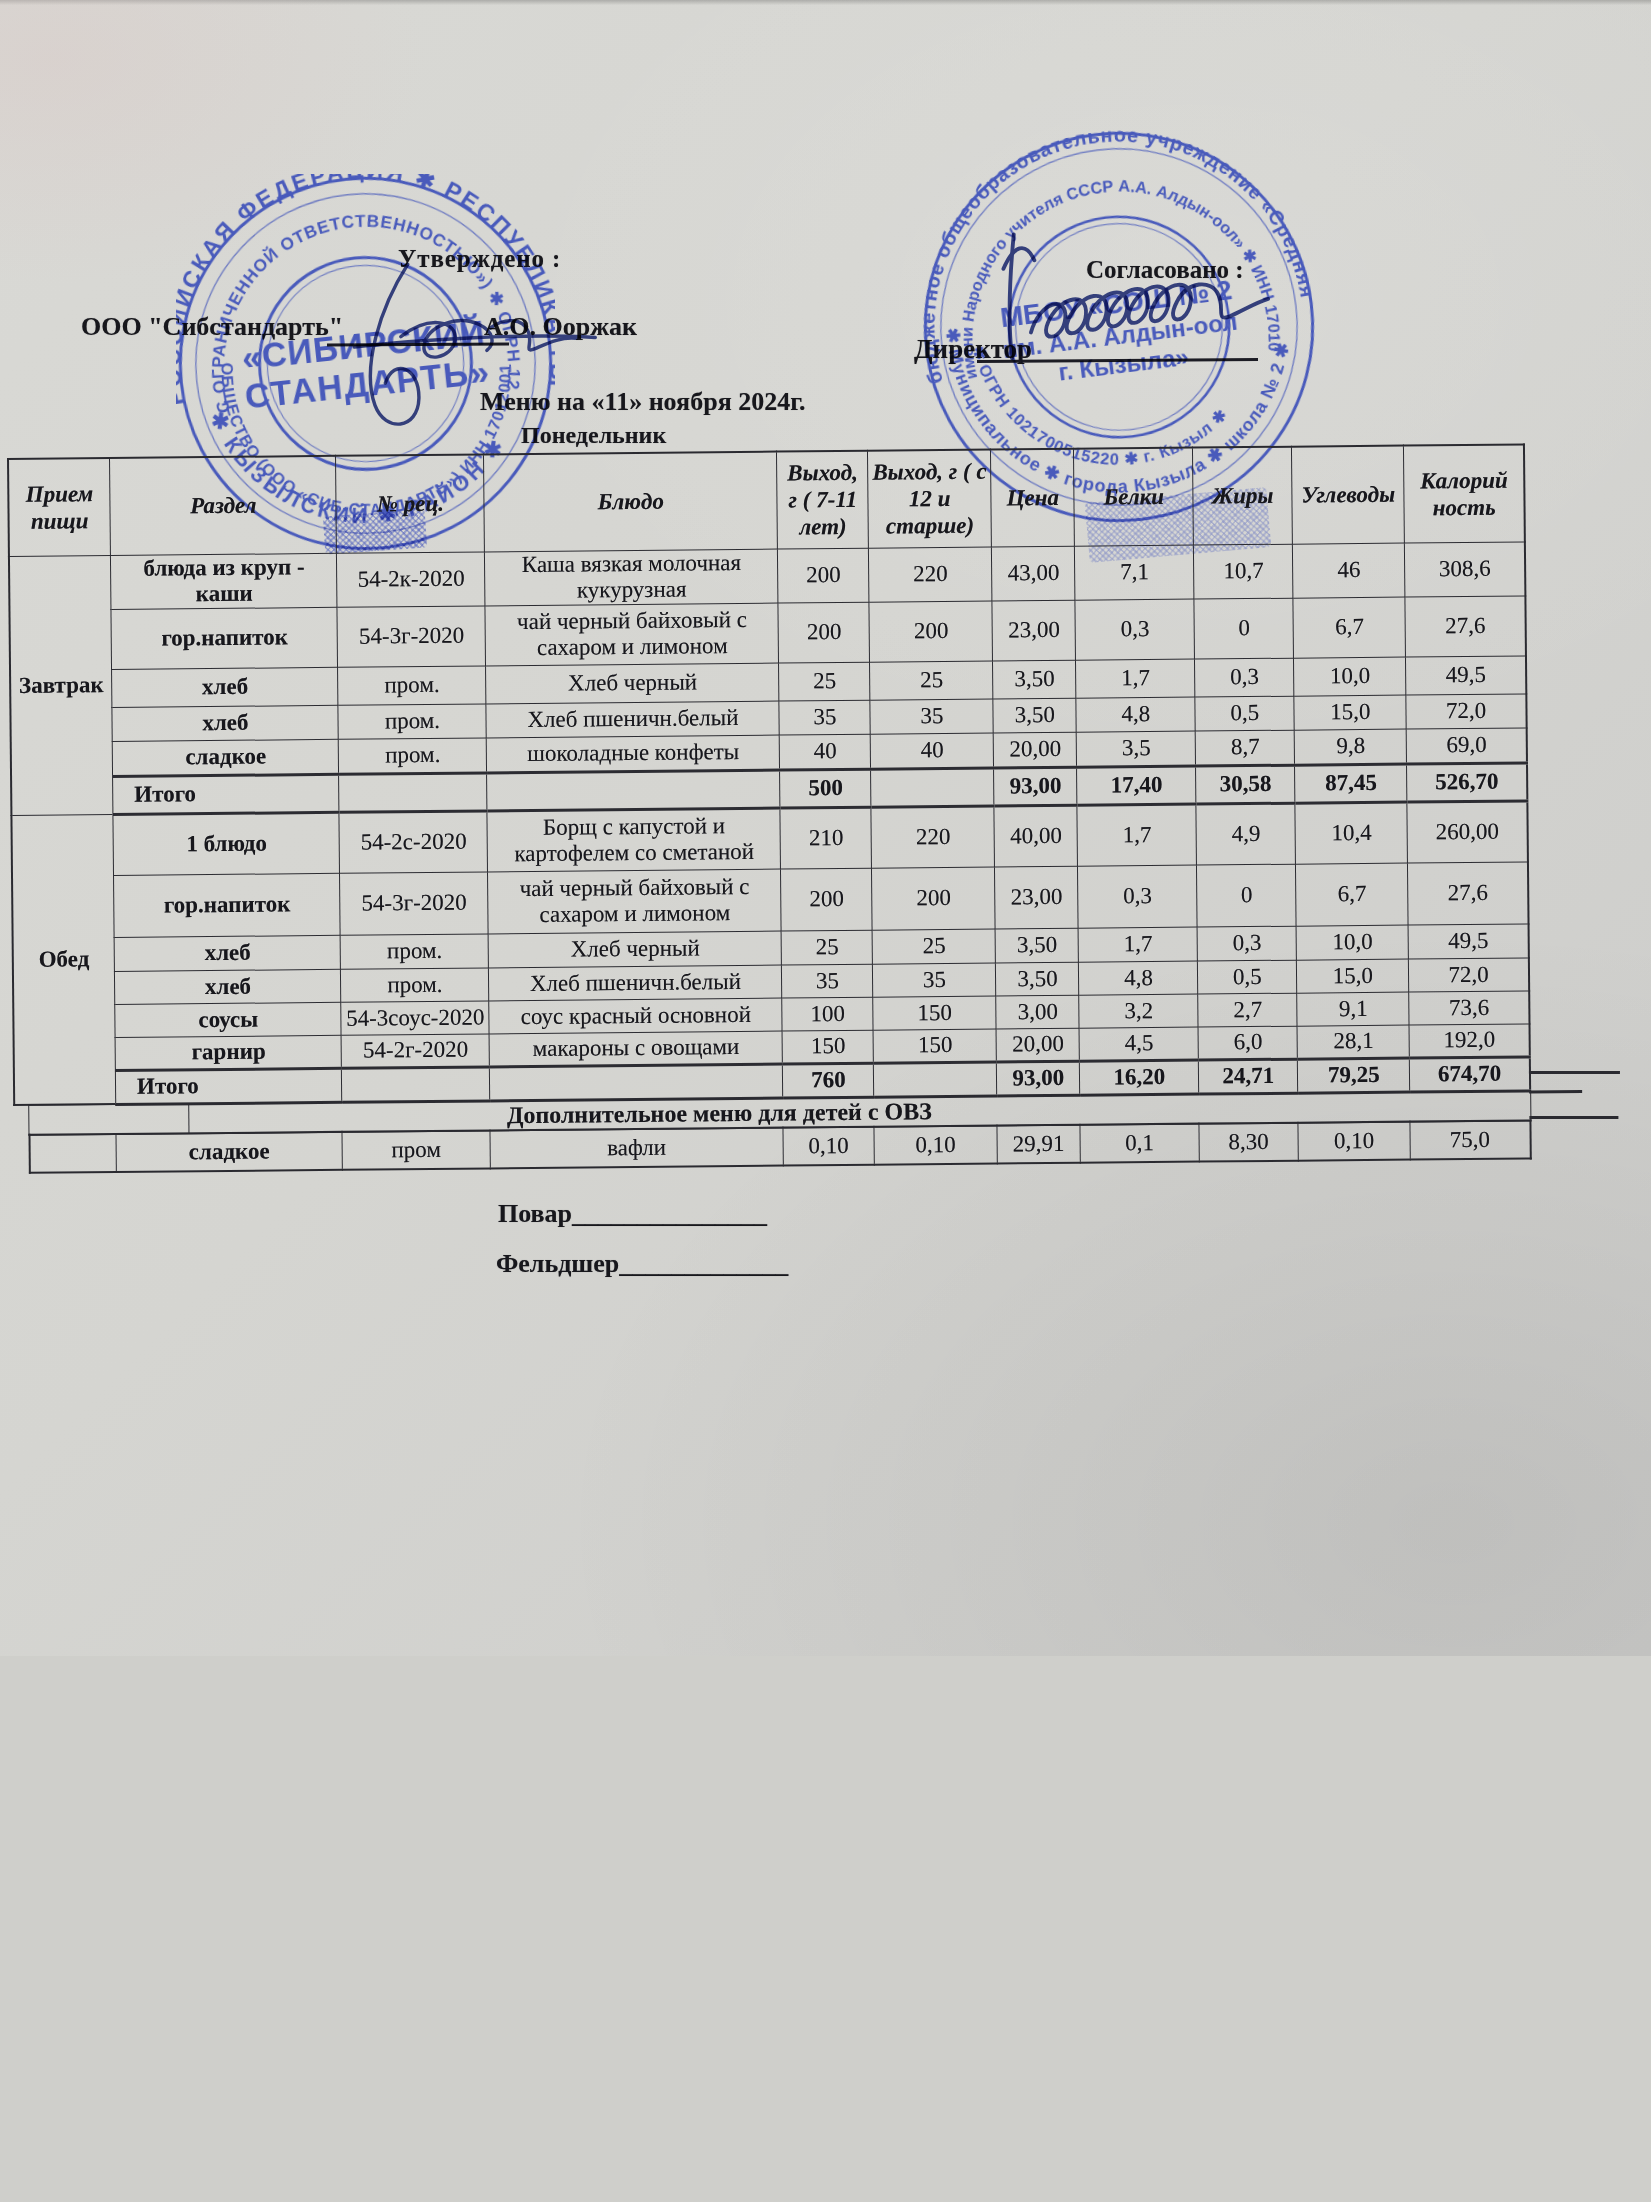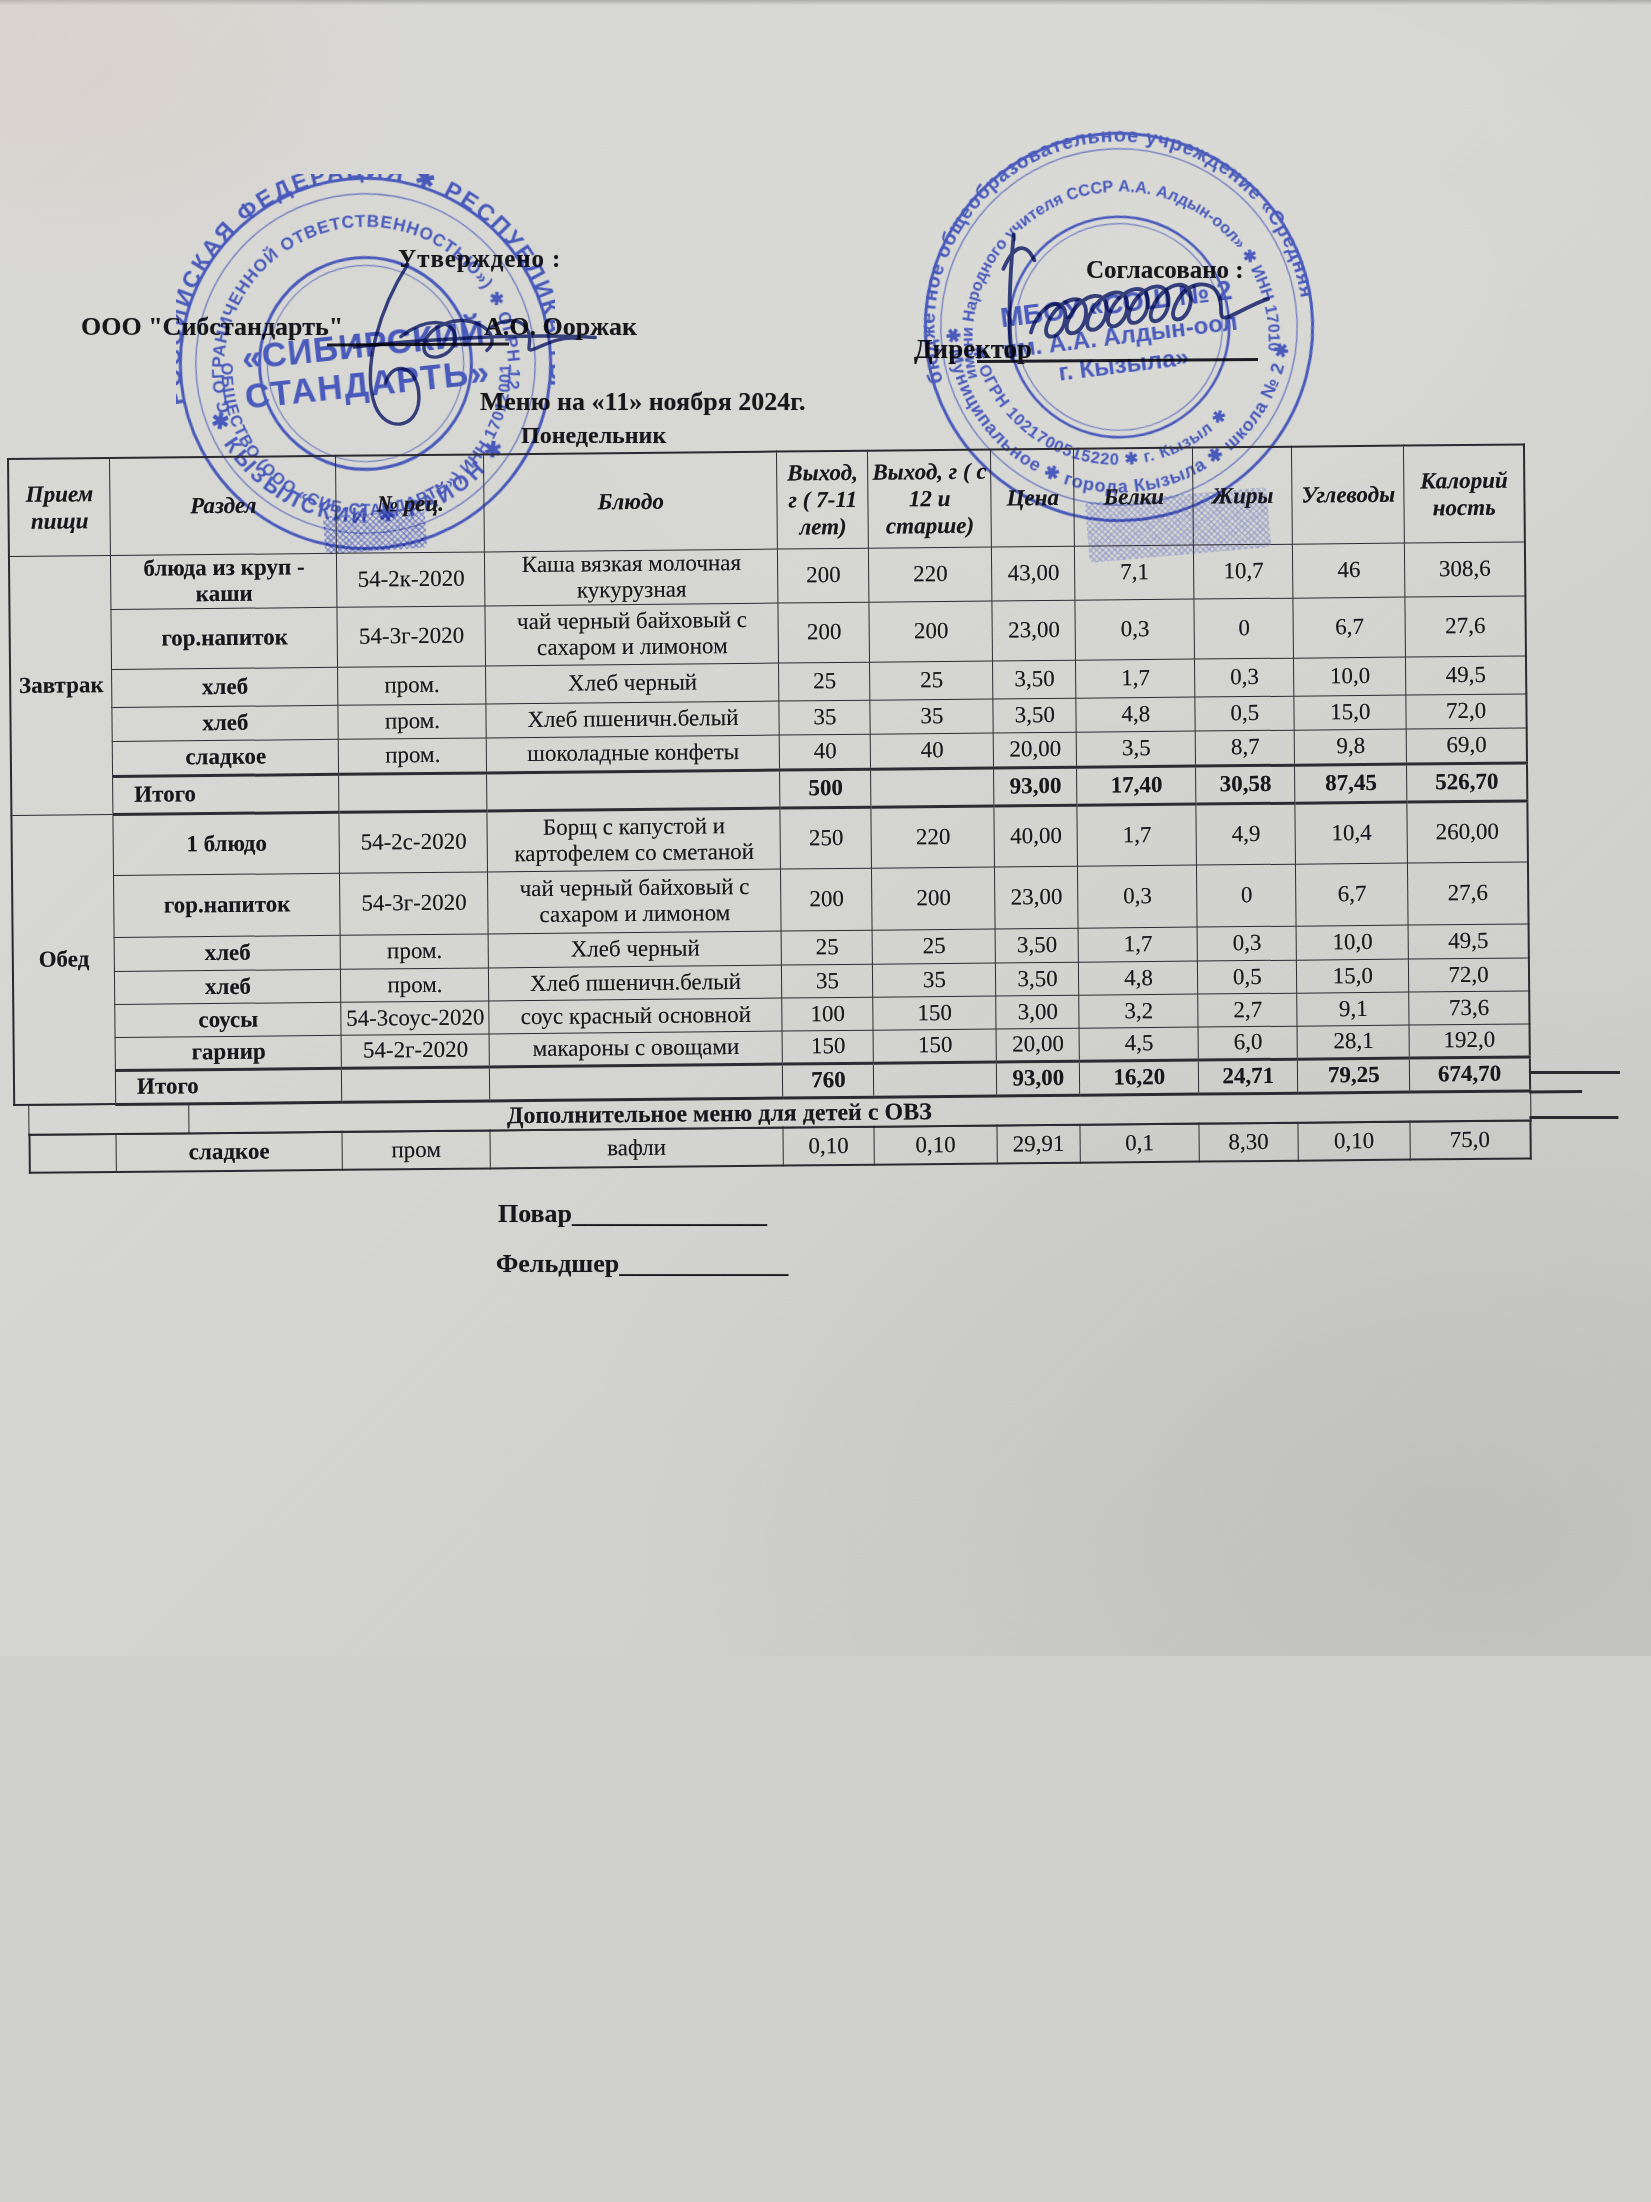--- a/index.html
+++ b/index.html
@@ -290,21 +290,21 @@
               <td>17,40</td>
               <td>30,58</td>
               <td>87,45</td>
               <td>526,70</td>
             </tr>
             <tr style="height: 61px;">
               <td class="c-meal" rowspan="7">Обед</td>
               <td class="c-razdel">1 блюдо</td>
               <td>54-2с-2020</td>
               <td class="c-dish">Борщ с капустой и картофелем со сметаной</td>
-              <td>250</td>
+              <td>210</td>
               <td>220</td>
               <td>40,00</td>
               <td>1,7</td>
               <td>4,9</td>
               <td>10,4</td>
               <td>260,00</td>
             </tr>
             <tr style="height: 62px;">
               <td class="c-razdel">гор.напиток</td>
               <td>54-3г-2020</td>

